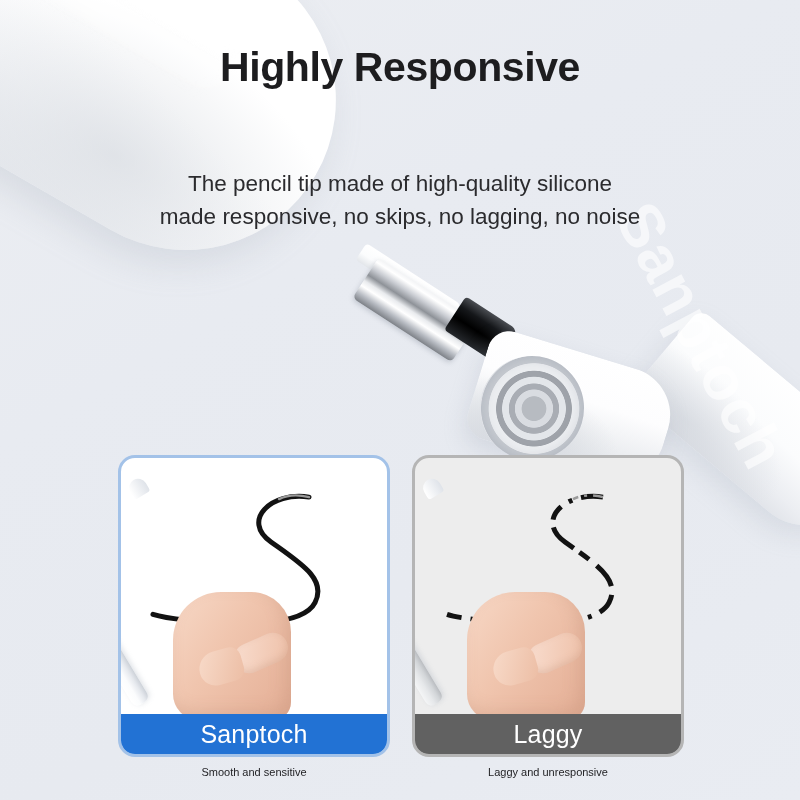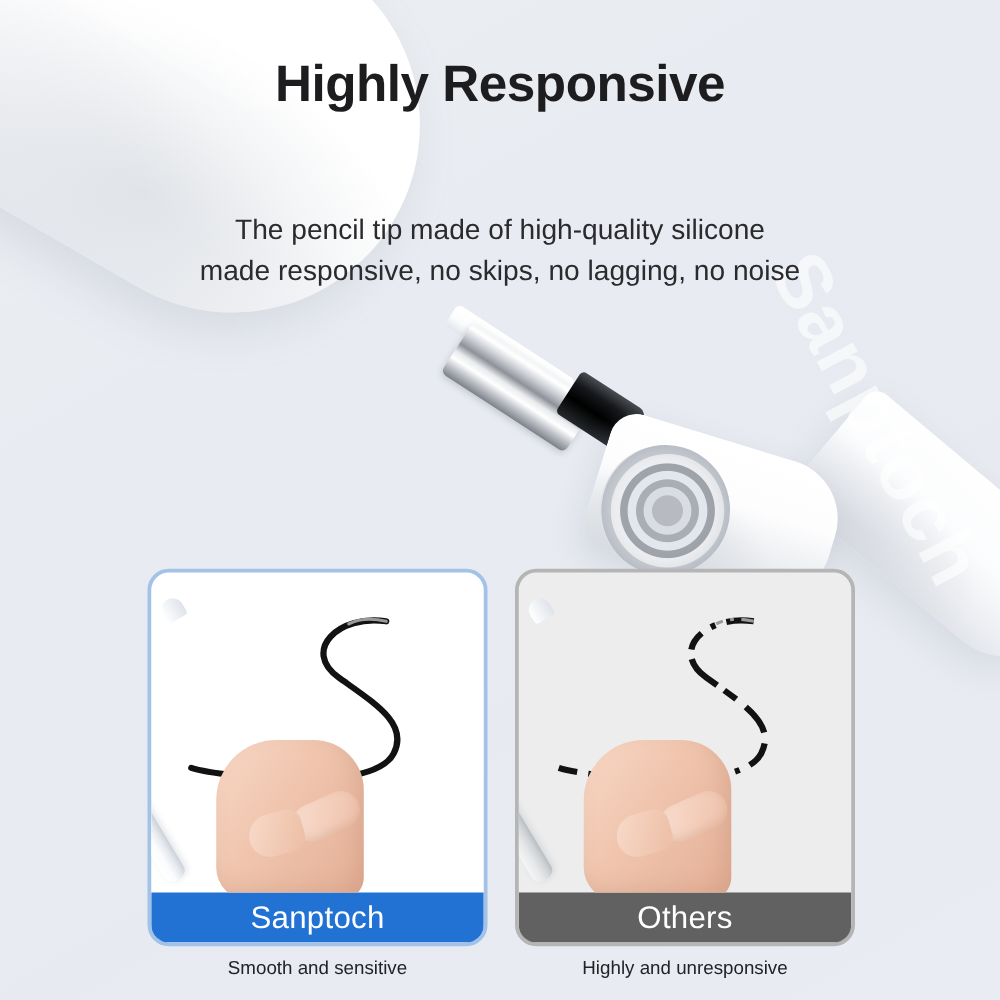--- a/index.html
+++ b/index.html
@@ -225,21 +225,21 @@
     font-size:25px; font-weight:400;
     color:#ffffff;
     letter-spacing:.2px;
   }
   .label.good { background:#2272d4; }
   .label.bad  { background:#616161; }
 
   .caption {
     margin-top:9px;
     text-align:center;
-    font-size:15px;
+    font-size:11px;
     color:#232326;
   }
 </style>
 </head>
 <body>
 
 <div id="banner">
 
   <div class="photo" id="pencil-body"></div>
   <div class="photo" id="pencil-body-gloss"></div>
@@ -295,19 +295,19 @@
                      C182,172 120,172 66,166 C48,164 38,162 32,160" fill="none" stroke="#121212" stroke-width="5" stroke-linecap="butt" stroke-dasharray="22 9 4 9 16 8 30 7 12 10 26 9"></path>
             <path d="M188,40 C176,37 166,38 158,42" fill="none" stroke="#9a9a9a" stroke-width="2.5" stroke-linecap="butt" stroke-dasharray="10 6 3 6"></path>
           </svg>
           <div class="hand">
             <div class="knuckle"></div>
             <div class="thumb"></div>
           </div>
           <div class="stylus"></div>
           <div class="stylus-nib"></div>
         </div>
-        <div class="label bad">Others</div>
+        <div class="label bad">Laggy</div>
       </div>
-      <div class="caption">Highly and unresponsive</div>
+      <div class="caption">Laggy and unresponsive</div>
     </div>
 
   </div>
 </div>
 
 </body></html>

